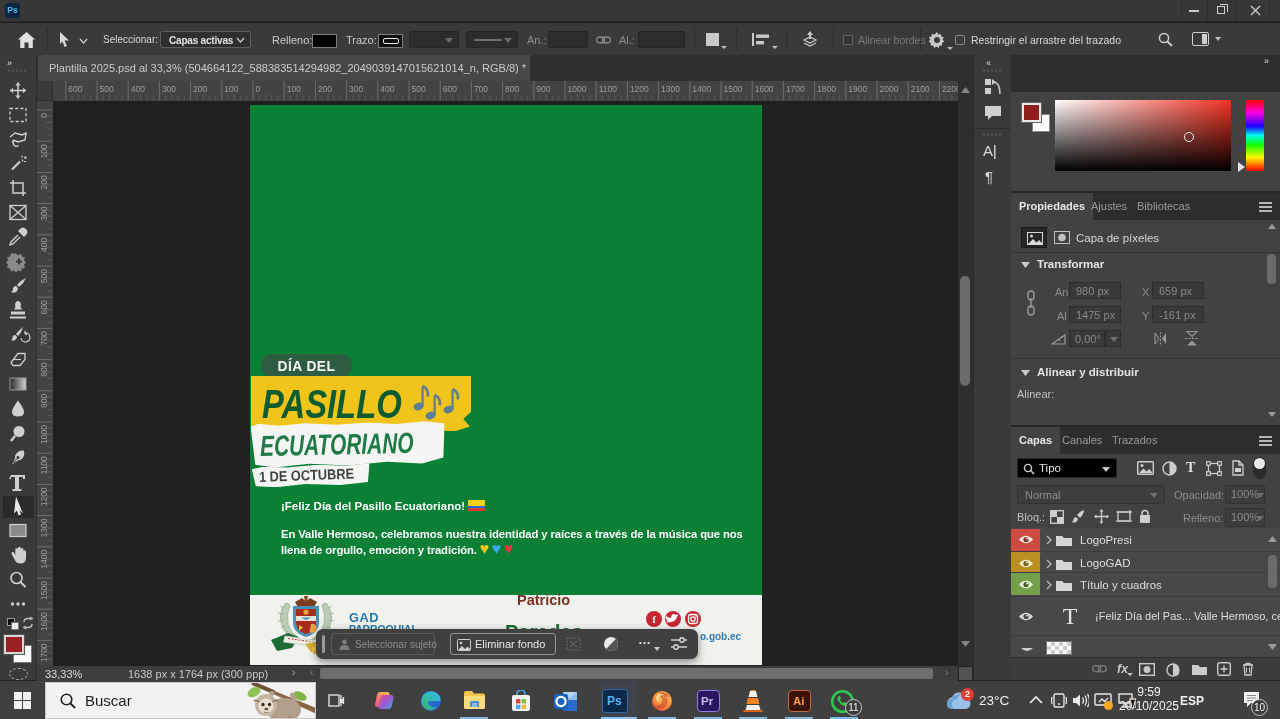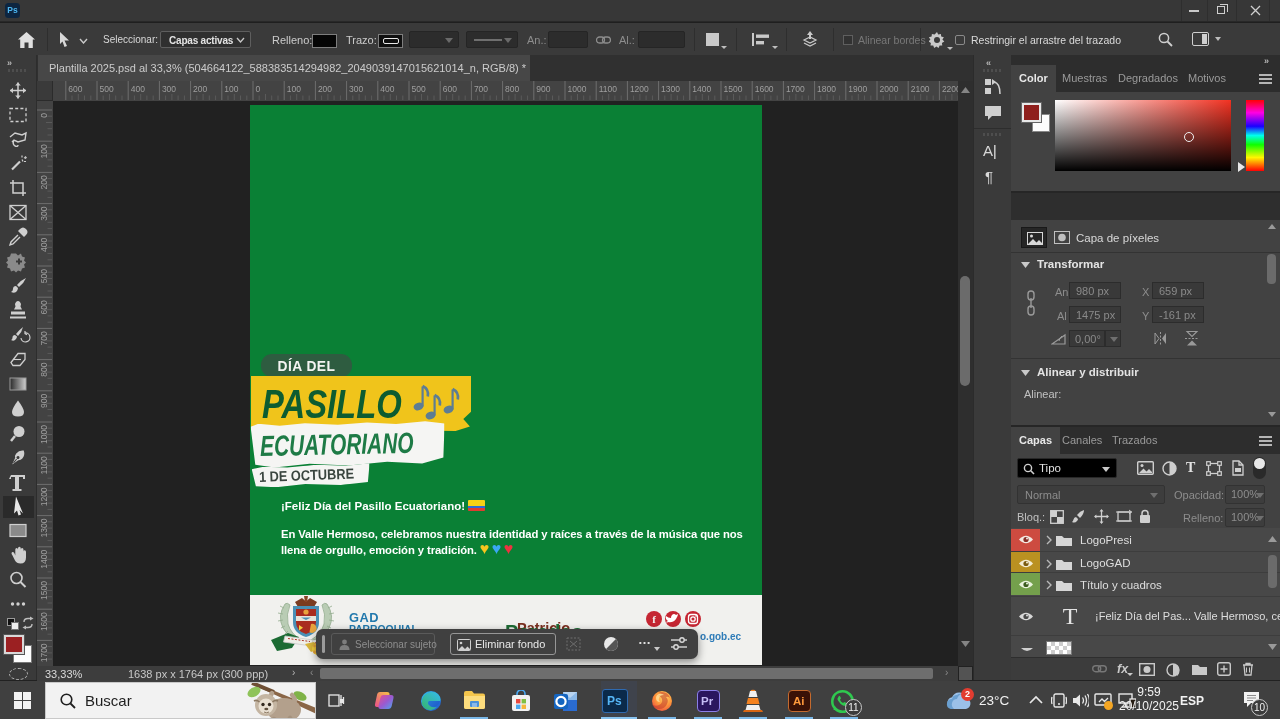--- a/index.html
+++ b/index.html
@@ -403,21 +403,21 @@
         <g fill="#e8a33d">
           <circle cx="47" cy="53" r="2.3"></circle>
           <circle cx="43.5" cy="50" r="1.4"></circle>
           <circle cx="50.5" cy="50" r="1.4"></circle>
           <circle cx="43.5" cy="56" r="1.4"></circle>
           <circle cx="50.5" cy="56" r="1.4"></circle>
         </g>
       </svg>
       <div class="abs" style="left:99px; top:505px; color:#2279ad; font-weight:bold; font-size:13.5px; letter-spacing:.5px;"><span style="display:inline-block; transform:scaleX(.95); transform-origin:left;">GAD</span></div>
       <div class="abs" style="left:99px; top:518px; color:#2279ad; font-weight:bold; font-size:11.5px;"><span style="display:inline-block; transform:scaleX(.9); transform-origin:left;">PARROQUIAL</span></div>
-      <div class="abs" style="left:267px; top:515px; color:#7b3020; font-weight:bold; font-size:14.5px;">Patricio</div>
+      <div class="abs" style="left:267px; top:487px; color:#7b3020; font-weight:bold; font-size:14.5px;">Patricio</div>
       <div class="abs" style="left:255px; top:516px; color:#1e6b34; font-weight:bold; font-size:20px;">Paredes</div>
       <div class="abs" style="left:396px; top:505px;">
         <svg width="110" height="18" viewBox="0 0 110 18">
           <circle cx="8" cy="9" r="8" fill="#c52632"></circle>
           <text x="8" y="13" font-size="11" font-weight="bold" fill="#f1f1ee" text-anchor="middle" font-family="Liberation Serif">f</text>
           <circle cx="27" cy="9" r="8" fill="#c52632"></circle>
           <path d="M22 12 q5 1 8 -3 q2 -3 2 -5 l-2 1 q-2 -2 -4 0 q-1 1 -1 3 q-3 0 -5 -2 q-1 3 2 5 l-2 1 q1 1 2 0z" fill="#ffffff"></path>
           <circle cx="47" cy="9" r="8" fill="#c52632"></circle>
           <rect x="42.5" y="4.5" width="9" height="9" rx="2.5" fill="none" stroke="#ffffff" stroke-width="1.3"></rect>
           <circle cx="47" cy="9" r="2.2" fill="none" stroke="#ffffff" stroke-width="1.3"></circle>
@@ -505,43 +505,42 @@
     <div class="abs" style="left:9px; top:78px; width:20px; height:3px; background:repeating-linear-gradient(90deg,#4e4e4e 0 2px,transparent 2px 4px);"></div>
     <div class="abs" style="left:9px; top:87px; color:#d8d8d8; font-size:15px;">A<span style="font-size:14px; color:#e8e8e8;">|</span></div>
     <div class="abs" style="left:11px; top:113px; color:#d8d8d8; font-size:15px;">¶</div>
   </div>
 
   <div class="abs" id="panels">
 
     <div class="abs" style="left:0; top:0; width:269px; height:10px; background:#2d2d2d;"></div>
     <div class="abs" style="left:253px; top:1px; color:#b8b8b8; font-size:9px; font-weight:bold;">»</div>
 
-    <div class="ptabs" style="top:10px;">
-      <div class="ptab act" style="left:0;">Color</div>
-      <div class="ptab" style="left:43px;">Muestras</div>
-      <div class="ptab" style="left:99px;">Degradados</div>
-      <div class="ptab" style="left:169px;">Motivos</div>
-      <div class="hamb" style="top:7px;">
-        <div style="height:2px;background:#b5b5b5;margin:2px 0;"></div>
-        <div style="height:2px;background:#b5b5b5;margin:2px 0;"></div>
-        <div style="height:2px;background:#b5b5b5;margin:2px 0;"></div>
-      </div>
-    </div>
     <div class="pbody" style="top:37px; height:99px;">
       <div class="abs" style="left:21px; top:22px; width:18px; height:18px; background:#fdfdfd; border:1px solid #888;"></div>
       <div class="abs" style="left:11px; top:11px; width:19px; height:19px; background:#8f1f1c; border:2px solid #e8e8e8; box-shadow:0 0 0 1px #666;"></div>
       <div class="abs" style="left:44px; top:8px; width:176px; height:71px; background:linear-gradient(to bottom, rgba(0,0,0,0) 0%, #000 100%), linear-gradient(to right, #fff 0%, #f23222 100%);"></div>
       <div class="abs" style="left:173px; top:40px; width:10px; height:10px; border:1.4px solid #f0f0f0; border-radius:50%;"></div>
       <div class="abs" style="left:235px; top:8px; width:18px; height:71px; background:linear-gradient(to bottom, #ff0004 0%, #ff00e4 18%, #1b00ff 37%, #00ffec 50%, #0fff00 63%, #fff600 81%, #ff0004 100%);"></div>
       <svg class="abs" style="left:226px; top:70px;" width="8" height="10" viewBox="0 0 8 10">
         <path d="M1 0 L8 5 L1 10z" fill="#e8e8e8"></path>
       </svg>
     </div>
 
     <div class="abs" style="left:0; top:136px; width:269px; height:2px; background:#262626;"></div>
+    <div class="ptabs" style="top:138px;">
+      <div class="ptab act" style="left:0;">Propiedades</div>
+      <div class="ptab" style="left:72px;">Ajustes</div>
+      <div class="ptab" style="left:118px;">Bibliotecas</div>
+      <div class="hamb" style="top:7px;">
+        <div style="height:2px;background:#b5b5b5;margin:2px 0;"></div>
+        <div style="height:2px;background:#b5b5b5;margin:2px 0;"></div>
+        <div style="height:2px;background:#b5b5b5;margin:2px 0;"></div>
+      </div>
+    </div>
     <div class="pbody" style="top:165px; height:205px;">
       <div class="abs" style="left:10px; top:7px; width:26px; height:21px; background:#262626; border:1px solid #191919;">
         <svg style="position:absolute;left:5px;top:4px;" width="16" height="13" viewBox="0 0 16 13">
           <rect x="0.5" y="0.5" width="15" height="12" fill="none" stroke="#d8d8d8"></rect>
           <circle cx="4.5" cy="4" r="1.5" fill="#d8d8d8"></circle>
           <path d="M1 12 l5 -5 l3.5 3.5 l2.5 -2.5 l3 3 v1z" fill="#d8d8d8"></path>
         </svg>
       </div>
       <div class="abs" style="left:38px; top:7px; width:26px; height:21px;">
         <svg style="position:absolute;left:5px;top:4px;" width="16" height="13" viewBox="0 0 16 13">
@@ -588,21 +587,21 @@
       <svg class="abs" style="left:173px; top:110px;" width="16" height="17" viewBox="0 0 16 17">
         <path d="M3 1.5 h10 L8 6.5z" fill="none" stroke="#9a9a9a" stroke-width="1.1"></path>
         <line x1="1" y1="8.5" x2="15" y2="8.5" stroke="#9a9a9a" stroke-dasharray="2 1.5"></line>
         <path d="M3 15.5 h10 L8 10.5z" fill="#9a9a9a"></path>
       </svg>
       <div class="abs" style="left:0; top:138px; width:269px; height:1px; background:#333;"></div>
       <svg class="abs" style="left:10px; top:150px;" width="9" height="6" viewBox="0 0 9 6">
         <path d="M0 0 L4.5 6 L9 0z" fill="#c9c9c9"></path>
       </svg>
       <div class="abs" style="left:26px; top:146px; font-size:11.5px; font-weight:bold; color:#e3e3e3;">Alinear y distribuir</div>
-      <div class="abs" style="left:13px; top:168px; font-size:11px; color:#c0c0c0;">Alinear:</div>
+      <div class="abs" style="left:6px; top:168px; font-size:11px; color:#c0c0c0;">Alinear:</div>
 
       <div class="abs" style="left:256px; top:4px; width:10px; height:196px;">
         <svg style="position:absolute;left:1px;top:0;" width="8" height="5" viewBox="0 0 8 5">
           <path d="M0 5 L4 0 L8 5z" fill="#9a9a9a"></path>
         </svg>
         <div style="position:absolute; left:0px; top:30px; width:9px; height:30px; background:#6b6b6b; border-radius:4px;"></div>
         <svg style="position:absolute;left:1px;top:188px;" width="8" height="5" viewBox="0 0 8 5">
           <path d="M0 0 L4 5 L8 0z" fill="#9a9a9a"></path>
         </svg>
       </div>

